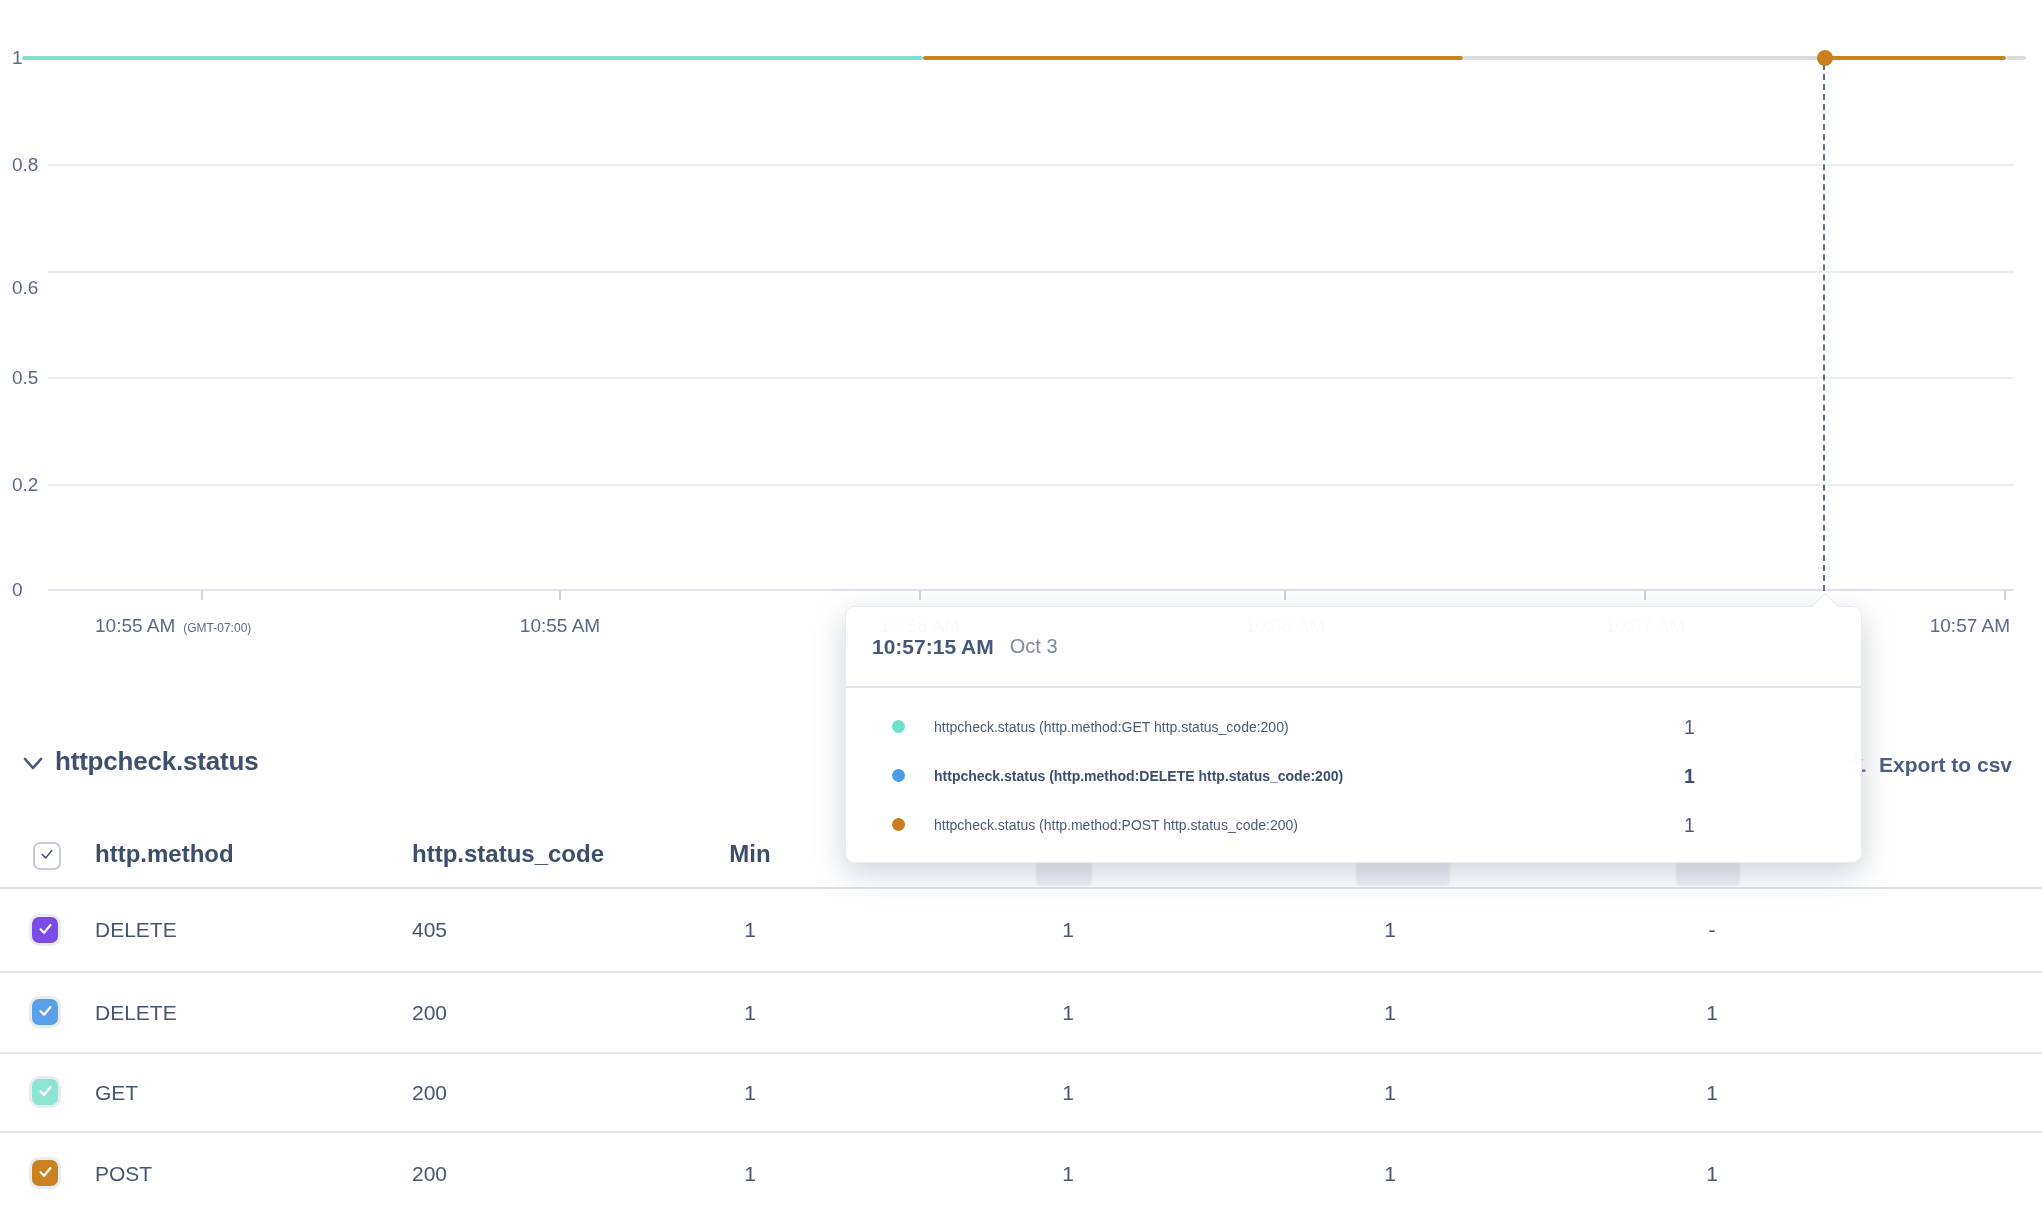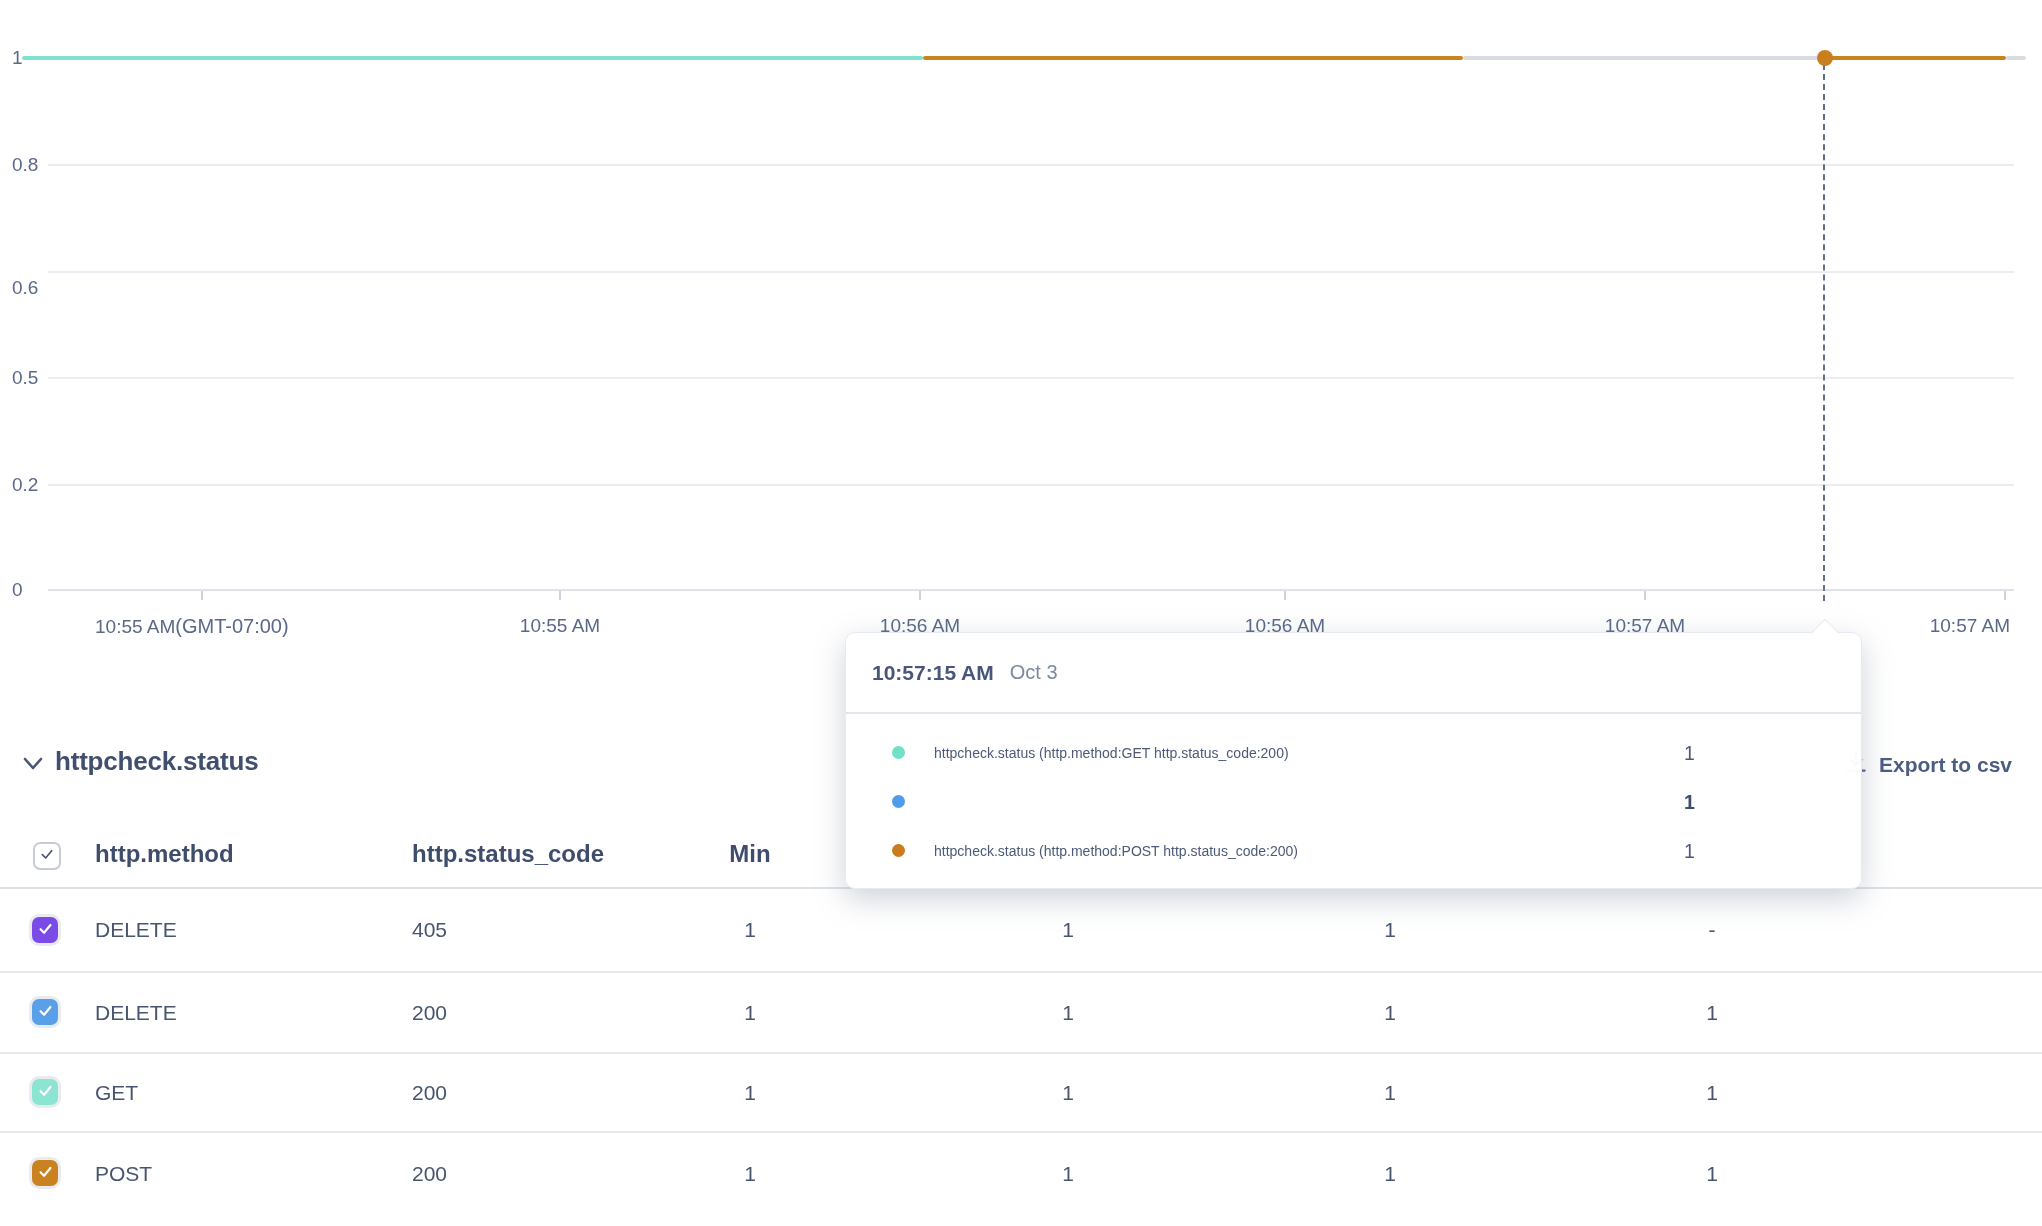--- a/index.html
+++ b/index.html
@@ -12,21 +12,21 @@
   .gridline.zero{background:#DEE2E8;}
   .ylabel{position:absolute;left:12px;font-size:19px;color:#5A6988;line-height:20px;}
   .seg{position:absolute;top:56px;height:4px;border-radius:2px;}
   .seg.teal{background:#80E2CD;}
   .seg.orange{background:#CB831F;}
   .seg.dim{background:#D8DCE1;}
   .dot{position:absolute;width:16px;height:16px;border-radius:50%;background:#C97F1D;}
   .crosshair{position:absolute;width:0;border-left:2px dashed #5F6E8A;}
   .xtick{position:absolute;top:591px;width:2px;height:9px;background:#CDD3DC;}
   .xlabel{position:absolute;top:613px;height:26px;line-height:26px;font-size:19px;color:#5A6988;white-space:nowrap;}
-  .xlabel .suffix{font-size:20px;margin-left:0;}
+  .xlabel .suffix{font-size:12px;margin-left:8px;}
   .xlabel.centered{transform:translateX(-50%);}
   
   .section-title{position:absolute;left:55px;top:746px;font-size:26px;font-weight:bold;color:#414F6E;letter-spacing:-0.2px;}
   .chevron{position:absolute;left:21px;top:755px;cursor:pointer;}
   .export-btn{position:absolute;top:750px;right:30px;height:30px;display:flex;align-items:center;gap:10px;cursor:pointer;}
   .export-label{font-size:21px;font-weight:bold;color:#4C5D84;white-space:nowrap;}
   
   .thead{position:absolute;left:0;top:820px;width:2042px;height:68px;}
   .th{position:absolute;top:0;height:68px;line-height:68px;font-size:24px;font-weight:bold;color:#3F4D6D;white-space:nowrap;}
   .divider{position:absolute;left:0;width:2042px;height:2px;background:#E5E8ED;}
@@ -37,21 +37,21 @@
   .checkbox{position:absolute;left:32px;width:26px;height:26px;border-radius:7px;
     box-shadow:0 0 0 3px rgba(205,210,221,0.45);display:flex;align-items:center;justify-content:center;cursor:pointer;}
   .checkbox.header-cb{left:33px;background:#ffffff;border:2px solid #C6CCD6;width:24px;height:24px;box-shadow:none;}
   .cb-purple{background:#7B4BE8;}
   .cb-blue{background:#59A0E8;}
   .cb-teal{background:#8BE5D2;}
   .cb-orange{background:#C9821F;}
   .pill{position:absolute;top:860px;height:26px;border-radius:5px;background:#ECEEF2;filter:blur(1px);}
   
   .tooltip{
-    position:absolute;left:845px;top:632px;width:1017px;height:257px;z-index:10;
+    position:absolute;left:845px;top:606px;width:1017px;height:257px;z-index:10;
     background:rgba(255,255,255,0.97);border:1px solid #E7EAF0;border-radius:10px;
     box-shadow:0 10px 30px rgba(115,125,150,0.35);box-sizing:border-box;
   }
   .tooltip .caret{
     position:absolute;left:969px;top:-10px;width:19px;height:19px;background:#ffffff;
     transform:rotate(45deg);border-left:1px solid #E7EAF0;border-top:1px solid #E7EAF0;
   }
   .tt-header{position:absolute;left:26px;top:0;height:79px;display:flex;align-items:center;gap:16px;}
   .tt-time{font-size:21px;font-weight:bold;color:#48567A;}
   .tt-date{font-size:20px;color:#7E899E;}
@@ -217,20 +217,21 @@
     </div>
     <div class="tt-divider"></div>
 
     <div class="tt-row" style="top:101px;">
       <span class="tt-dot teal"></span>
       <span class="tt-label">httpcheck.status (http.method:GET http.status_code:200)</span>
       <span class="tt-value">1</span>
     </div>
     <div class="tt-row bold" style="top:150px;">
       <span class="tt-dot blue"></span>
+      <span class="tt-label">httpcheck.status (http.method:DELETE http.status_code:200)</span>
       <span class="tt-value">1</span>
     </div>
     <div class="tt-row" style="top:199px;">
       <span class="tt-dot orange"></span>
       <span class="tt-label">httpcheck.status (http.method:POST http.status_code:200)</span>
       <span class="tt-value">1</span>
     </div>
   </div>
 
 </div>

